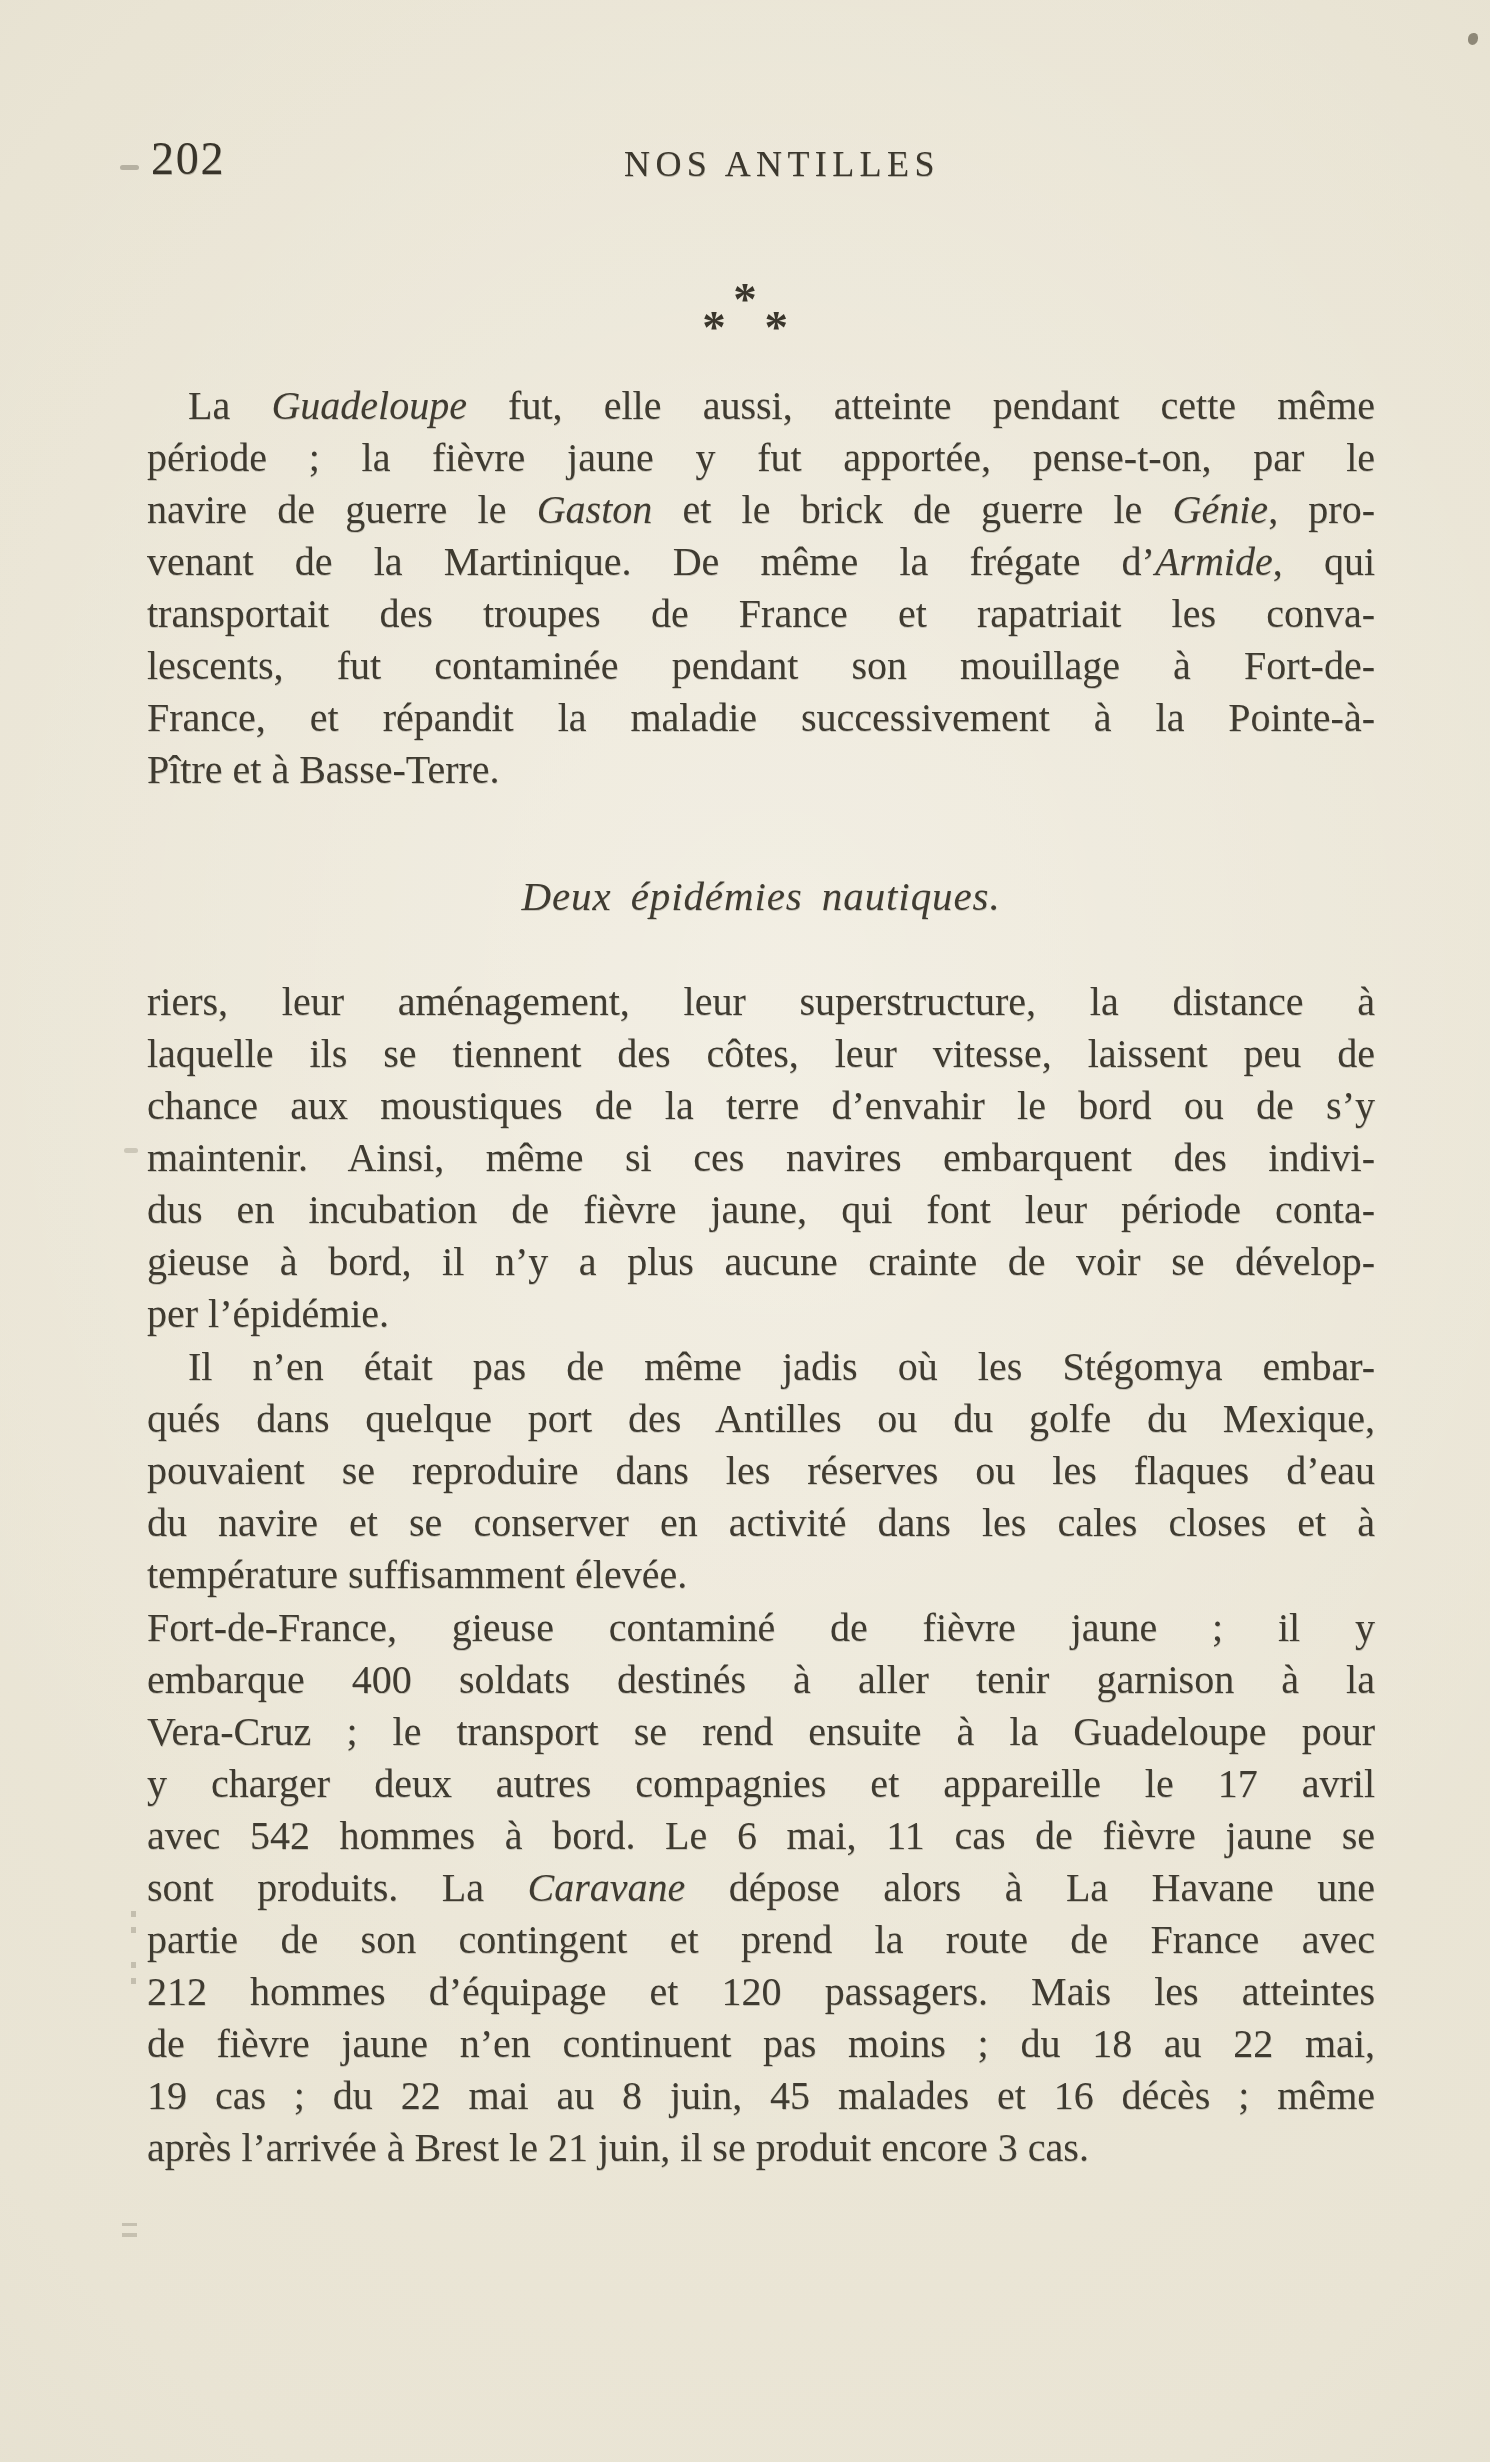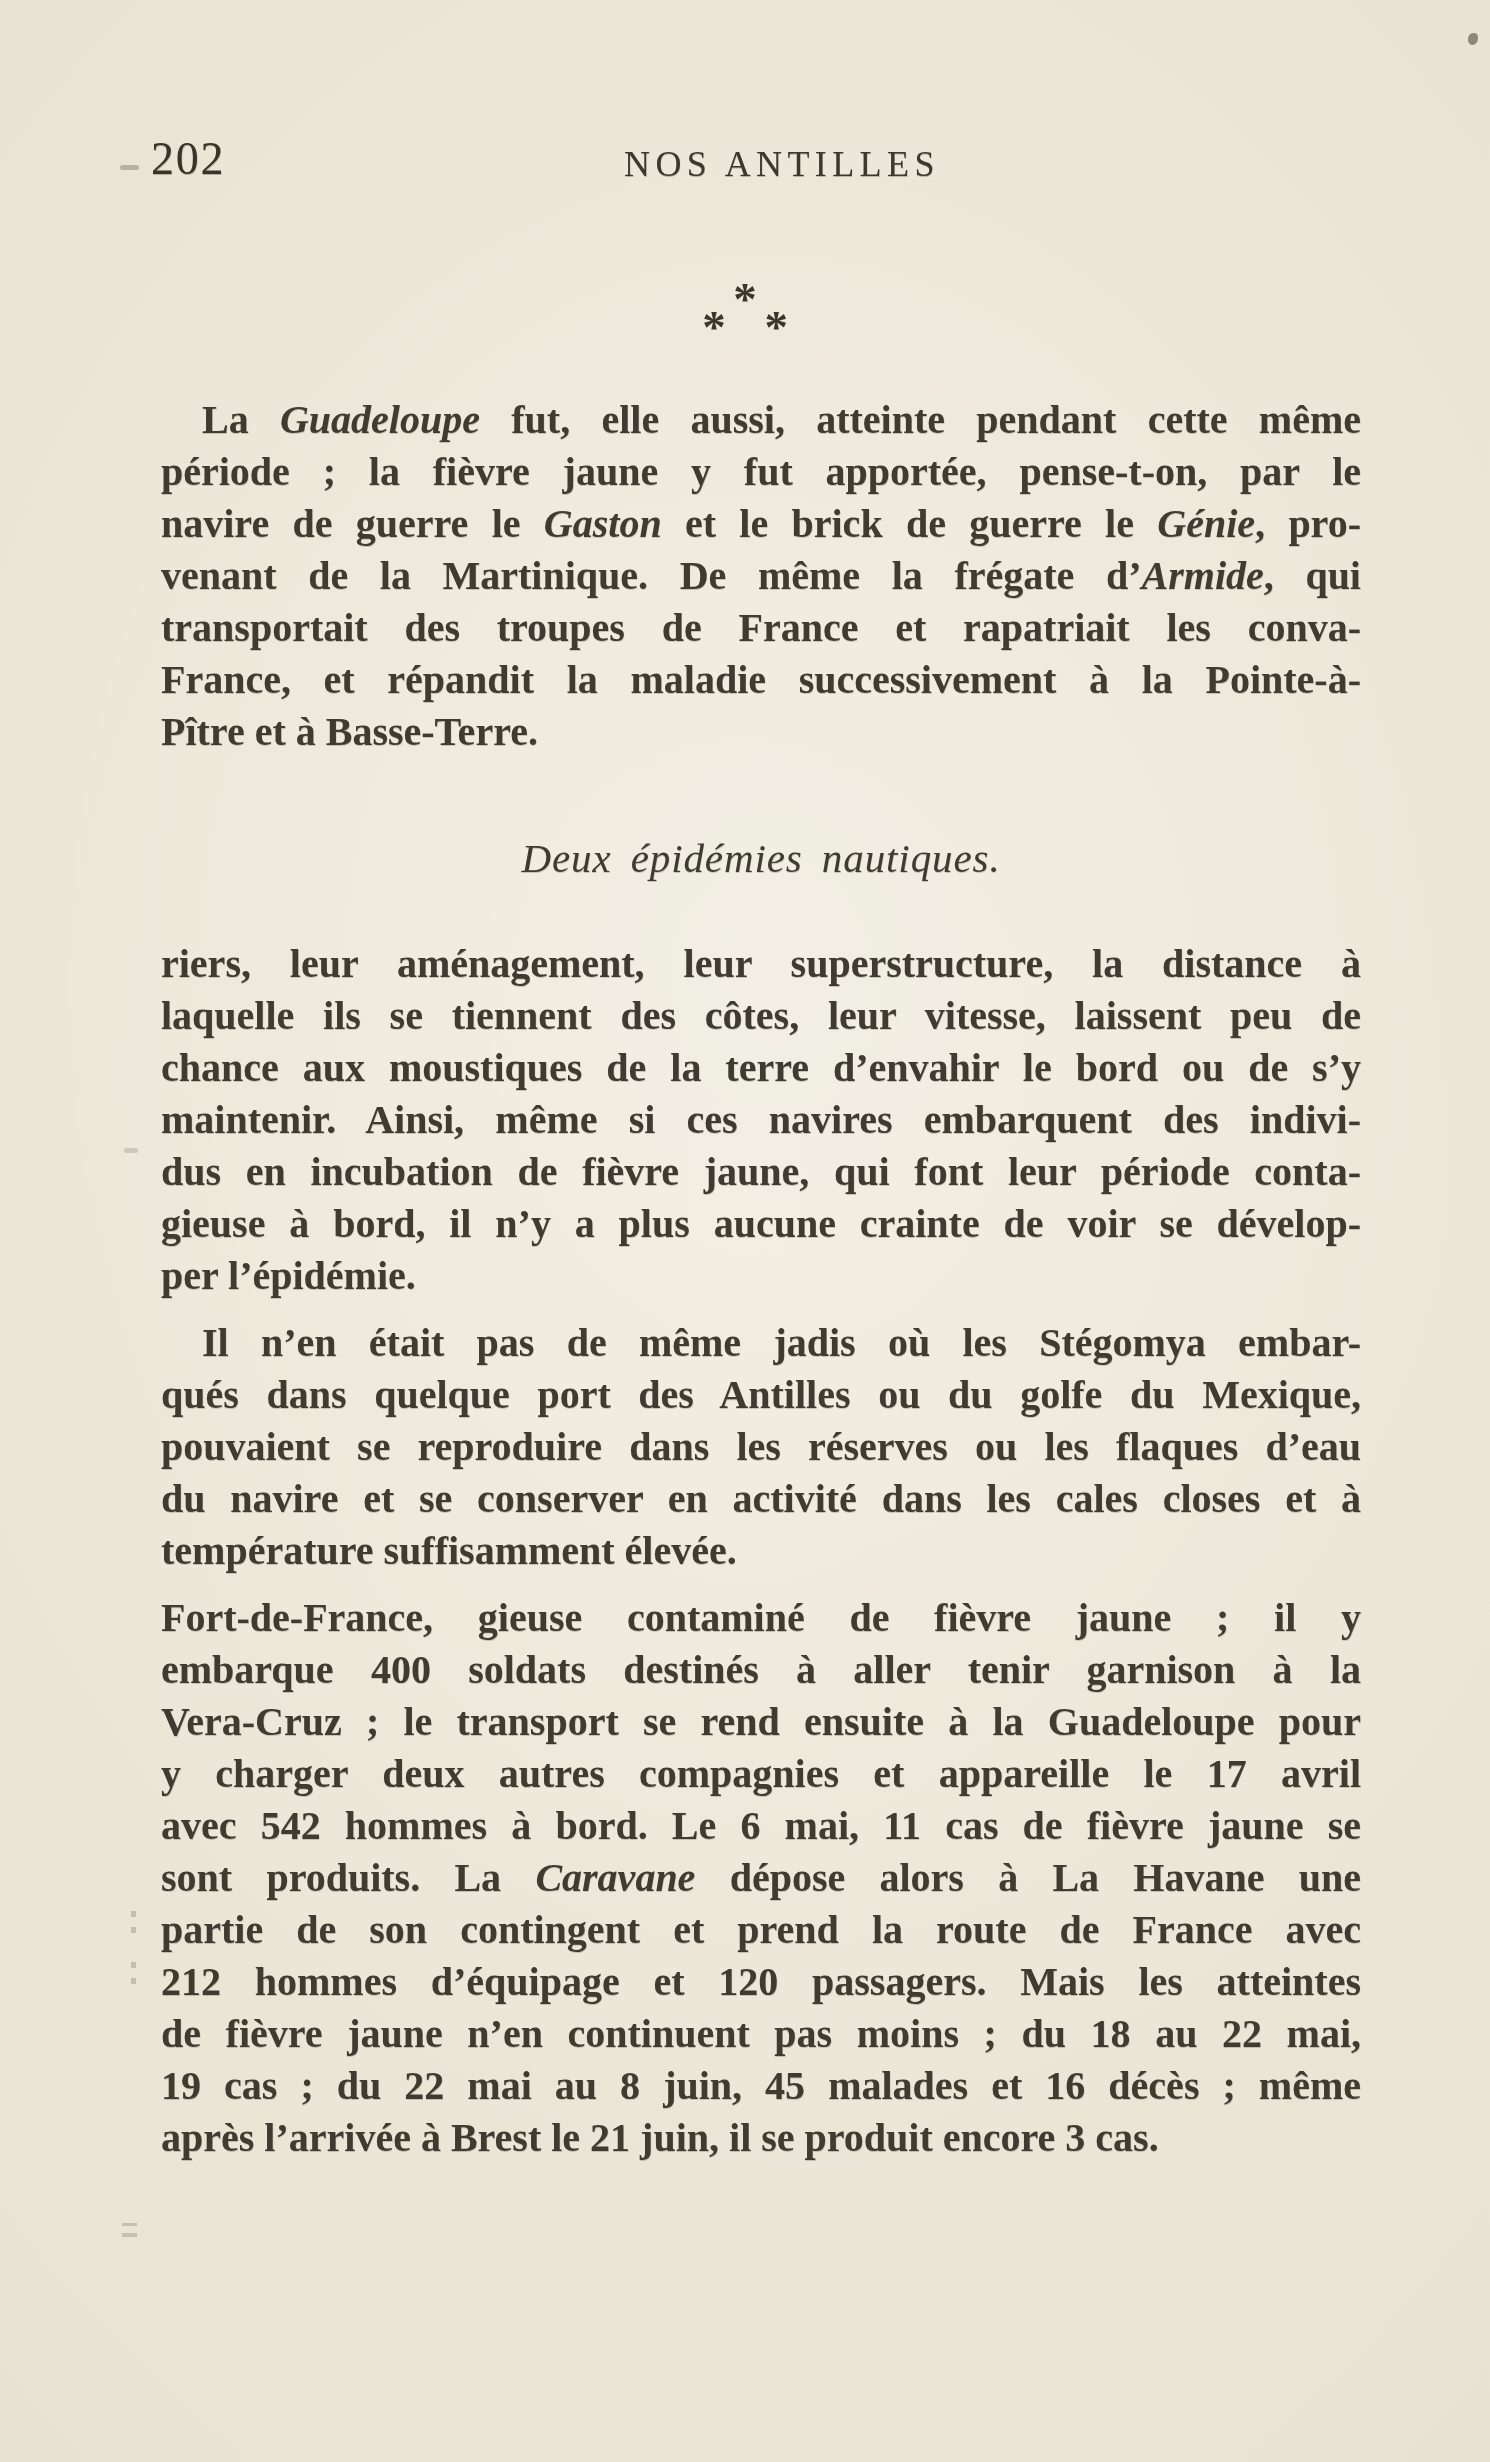--- a/index.html
+++ b/index.html
@@ -28,21 +28,21 @@
   .asterism{
     position:absolute;left:0;right:0;top:285px;text-align:center;
     font-size:47px;line-height:28px;font-weight:bold;color:#3a362c;
   }
   .asterism .row2{letter-spacing:13.5px;display:inline-block;padding-left:13.5px;}
   .body-text{
     position:absolute;left:146px;top:379px;width:1230px;
     font-size:40px;line-height:52px;
     text-shadow:0.4px 0.6px 0 rgba(55,50,40,0.22);
   }
-  .para{margin:15px;font-weight:bold;}
+  .para{margin:1px;}
   .line{
     height:52px;
     text-align:justify;
     text-align-last:justify;
   }
   .line.first{padding-left:41px;}
   .line.last{text-align-last:left;}
   .it{font-style:italic;}
   .section-heading{
     font-style:italic;
@@ -75,20 +75,21 @@
     <div><span class="row2">* *</span></div>
   </div>
 
   <div class="body-text" id="body-text">
       <div class="para">
         <div class="line first"><span>La </span><span class="it">Guadeloupe</span><span> fut, elle aussi, atteinte pendant cette même</span></div>
         <div class="line"><span>période ; la fièvre jaune y fut apportée, pense-t-on, par le</span></div>
         <div class="line"><span>navire de guerre le </span><span class="it">Gaston</span><span> et le brick de guerre le </span><span class="it">Génie</span><span>, pro-</span></div>
         <div class="line"><span>venant de la Martinique. De même la frégate d’</span><span class="it">Armide</span><span>, qui</span></div>
         <div class="line"><span>transportait des troupes de France et rapatriait les conva-</span></div>
+        <div class="line"><span>lescents, fut contaminée pendant son mouillage à Fort-de-</span></div>
         <div class="line"><span>France, et répandit la maladie successivement à la Pointe-à-</span></div>
         <div class="line last"><span>Pître et à Basse-Terre.</span></div>
       </div>
       <div class="section-heading">Deux épidémies nautiques.</div>
       <div class="para">
         <div class="line"><span>riers, leur aménagement, leur superstructure, la distance à</span></div>
         <div class="line"><span>laquelle ils se tiennent des côtes, leur vitesse, laissent peu de</span></div>
         <div class="line"><span>chance aux moustiques de la terre d’envahir le bord ou de s’y</span></div>
         <div class="line"><span>maintenir. Ainsi, même si ces navires embarquent des indivi-</span></div>
         <div class="line"><span>dus en incubation de fièvre jaune, qui font leur période conta-</span></div>

